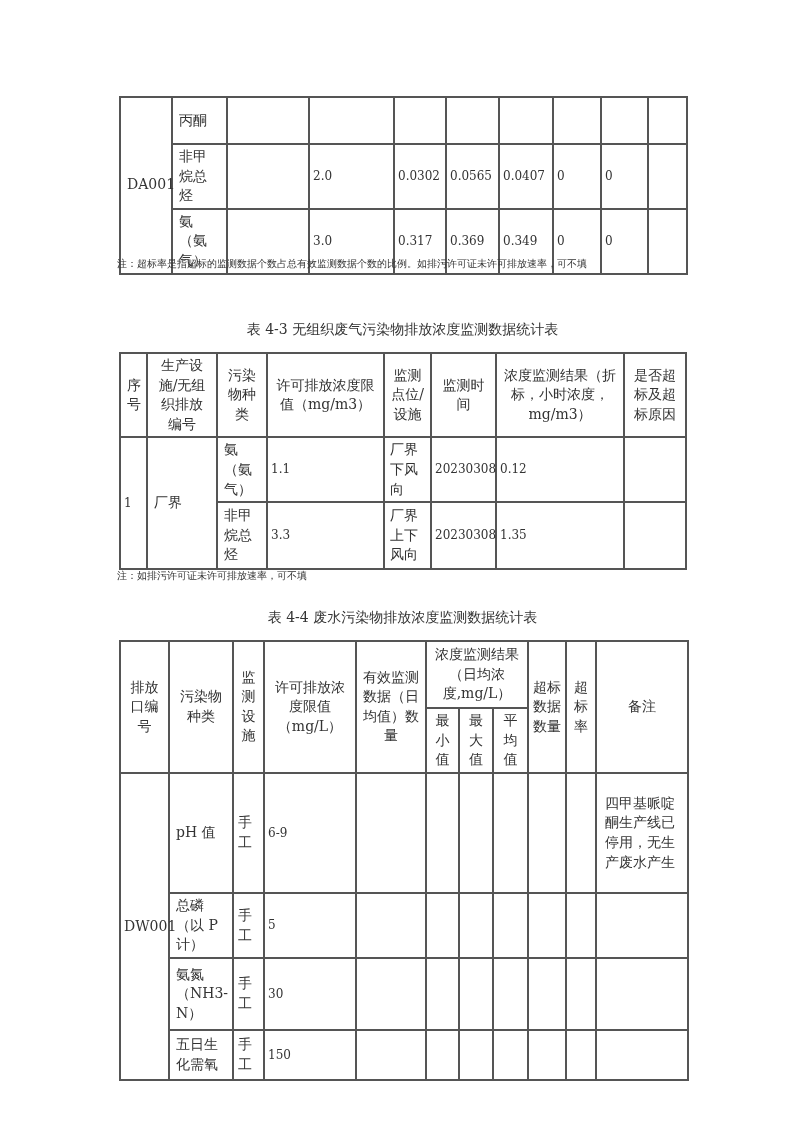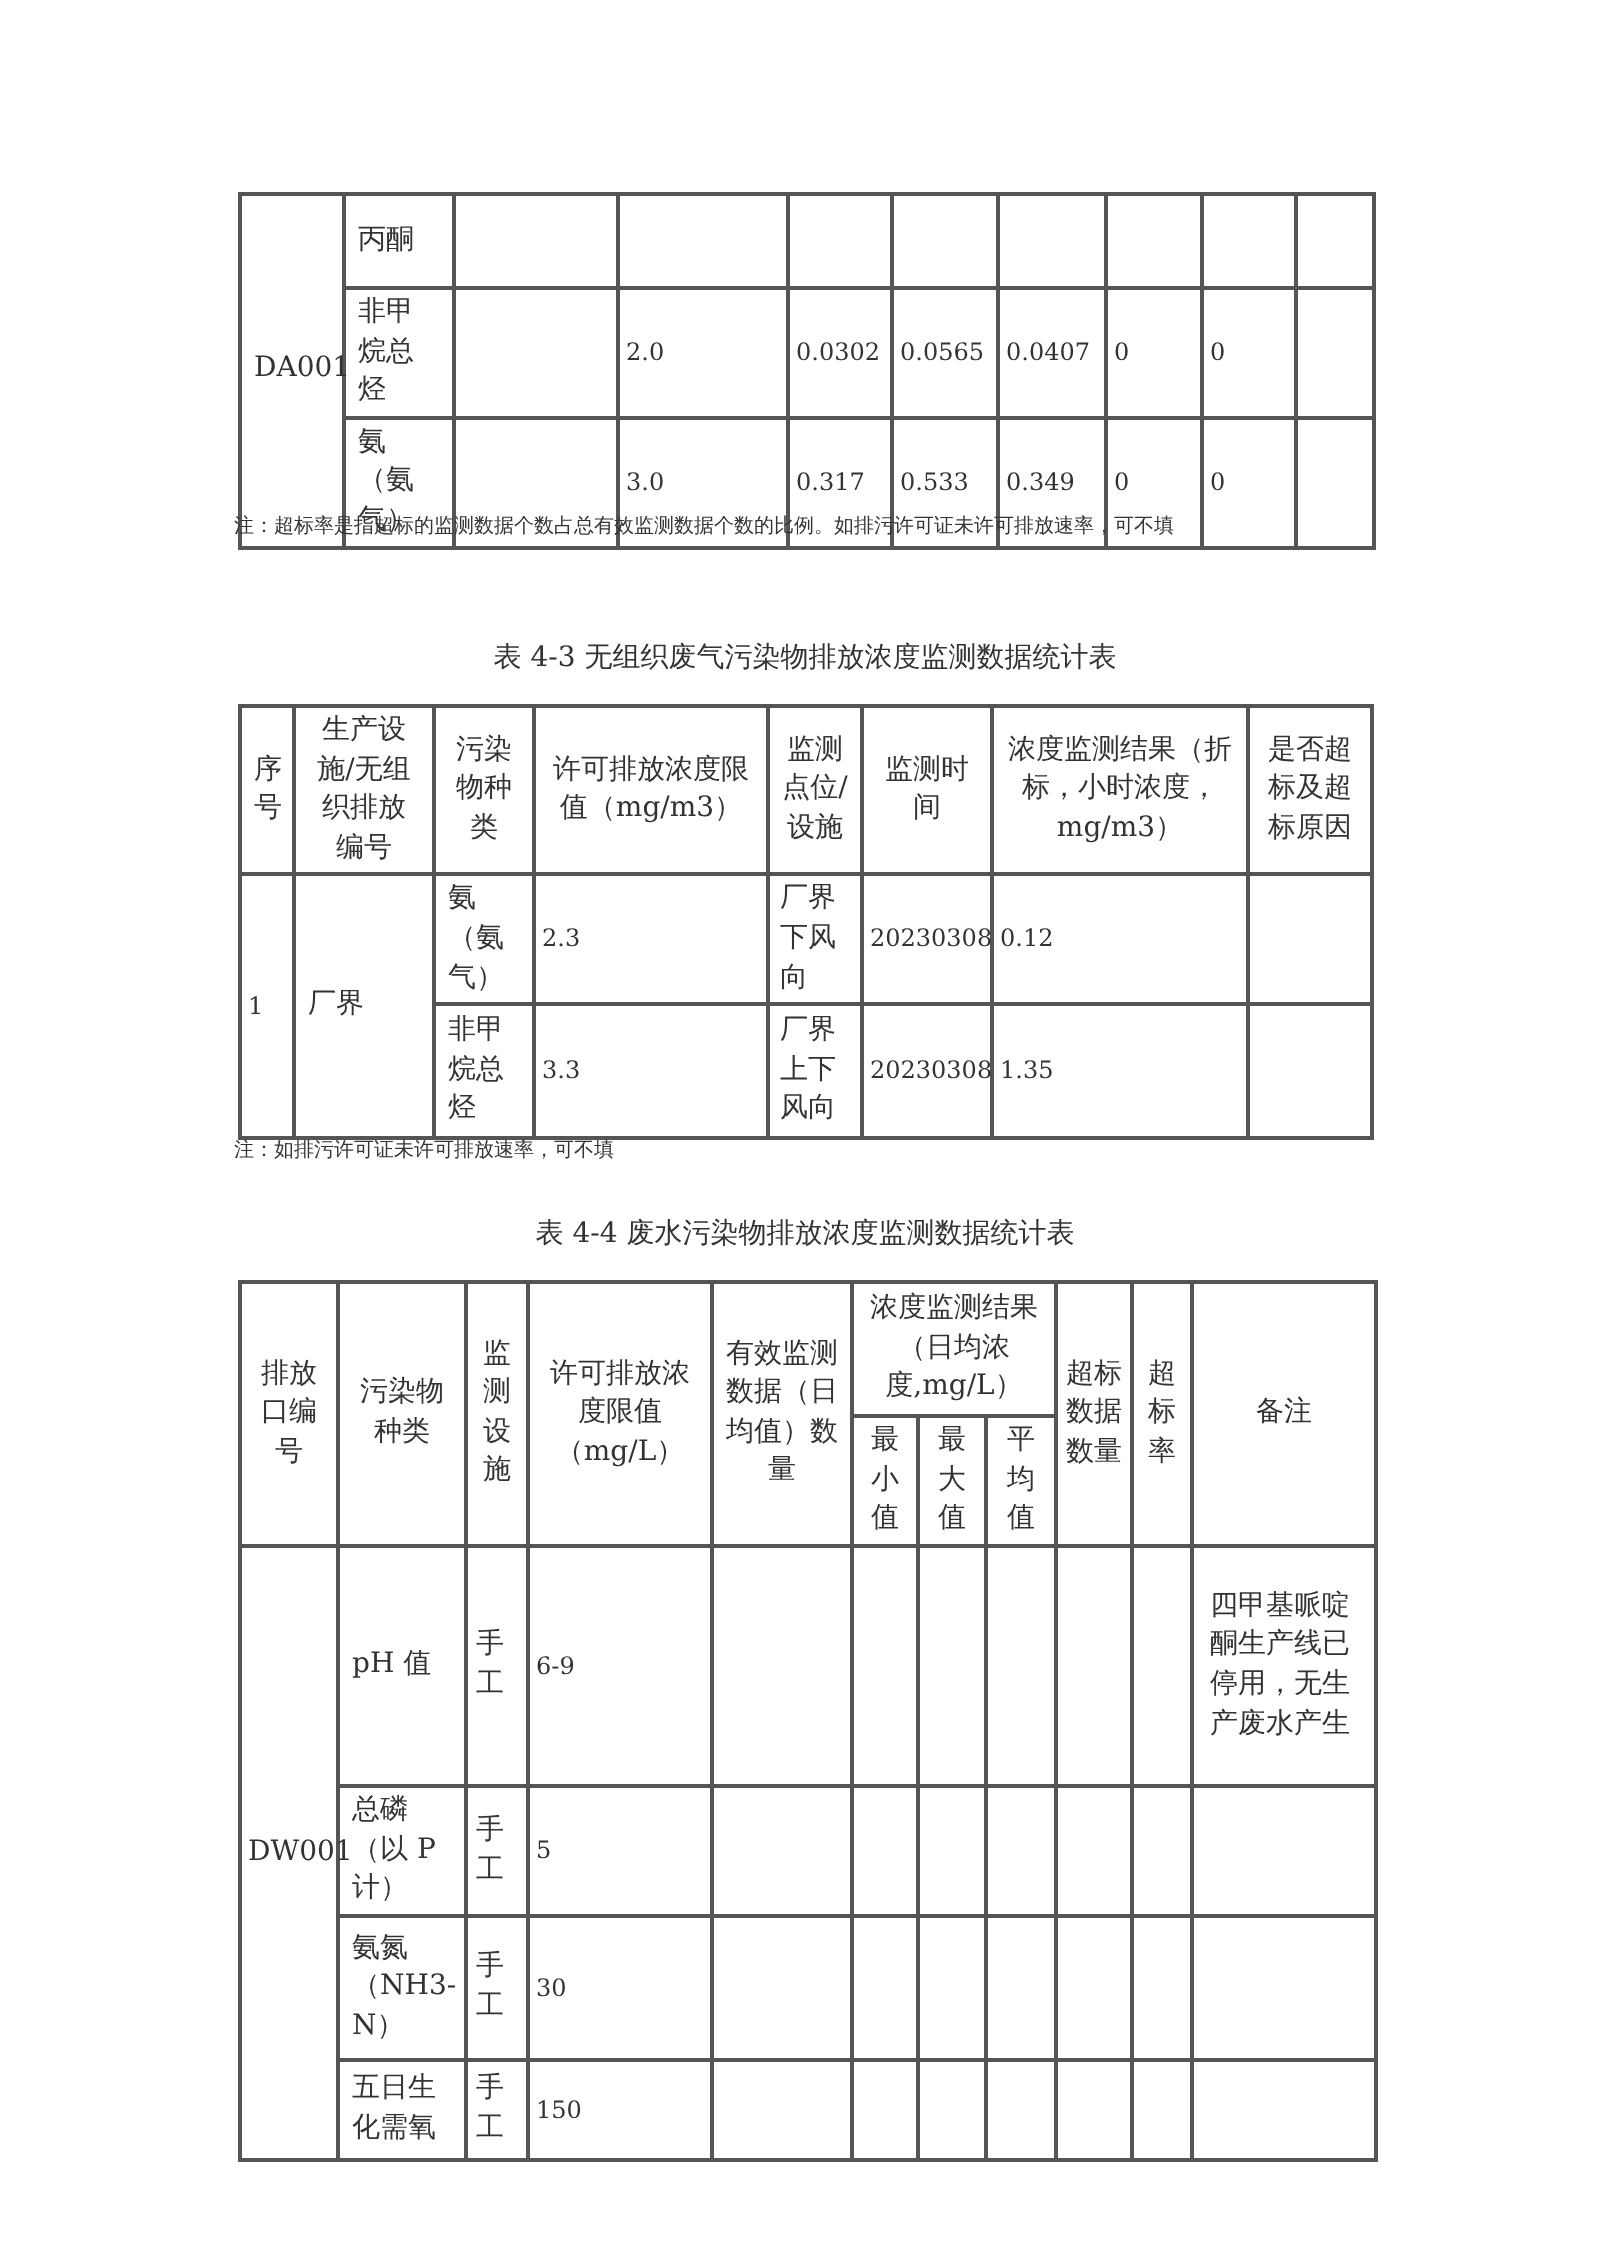--- a/index.html
+++ b/index.html
@@ -88,21 +88,21 @@
       <td class="num">0.0407</td>
       <td class="num">0</td>
       <td class="num">0</td>
       <td></td>
     </tr>
     <tr style="height:47px">
       <td>氨（氨气）</td>
       <td></td>
       <td class="num">3.0</td>
       <td class="num">0.317</td>
-      <td class="num">0.533</td>
+      <td class="num">0.369</td>
       <td class="num">0.349</td>
       <td class="num">0</td>
       <td class="num">0</td>
       <td></td>
     </tr>
   </tbody>
     </table>
 
   <div class="note" id="note-1">注：超标率是指超标的监测数据个数占总有效监测数据个数的比例。如排污许可证未许可排放速率，可不填</div>
 
@@ -127,21 +127,21 @@
       <td class="hd">许可排放浓度限值（mg/m3）</td>
       <td class="hd">监测点位/设施</td>
       <td class="hd">监测时间</td>
       <td class="hd">浓度监测结果（折标，小时浓度，mg/m3）</td>
       <td class="hd">是否超标及超标原因</td>
     </tr>
     <tr style="height:59px">
       <td class="num" rowspan="2">1</td>
       <td rowspan="2">厂界</td>
       <td>氨（氨气）</td>
-      <td class="num">2.3</td>
+      <td class="num">1.1</td>
       <td style="padding:2px 5px">厂界下风向</td>
       <td class="num">20230308</td>
       <td class="num">0.12</td>
       <td></td>
     </tr>
     <tr style="height:67px">
       <td>非甲烷总烃</td>
       <td class="num">3.3</td>
       <td style="padding:2px 5px">厂界上下风向</td>
       <td class="num">20230308</td>

